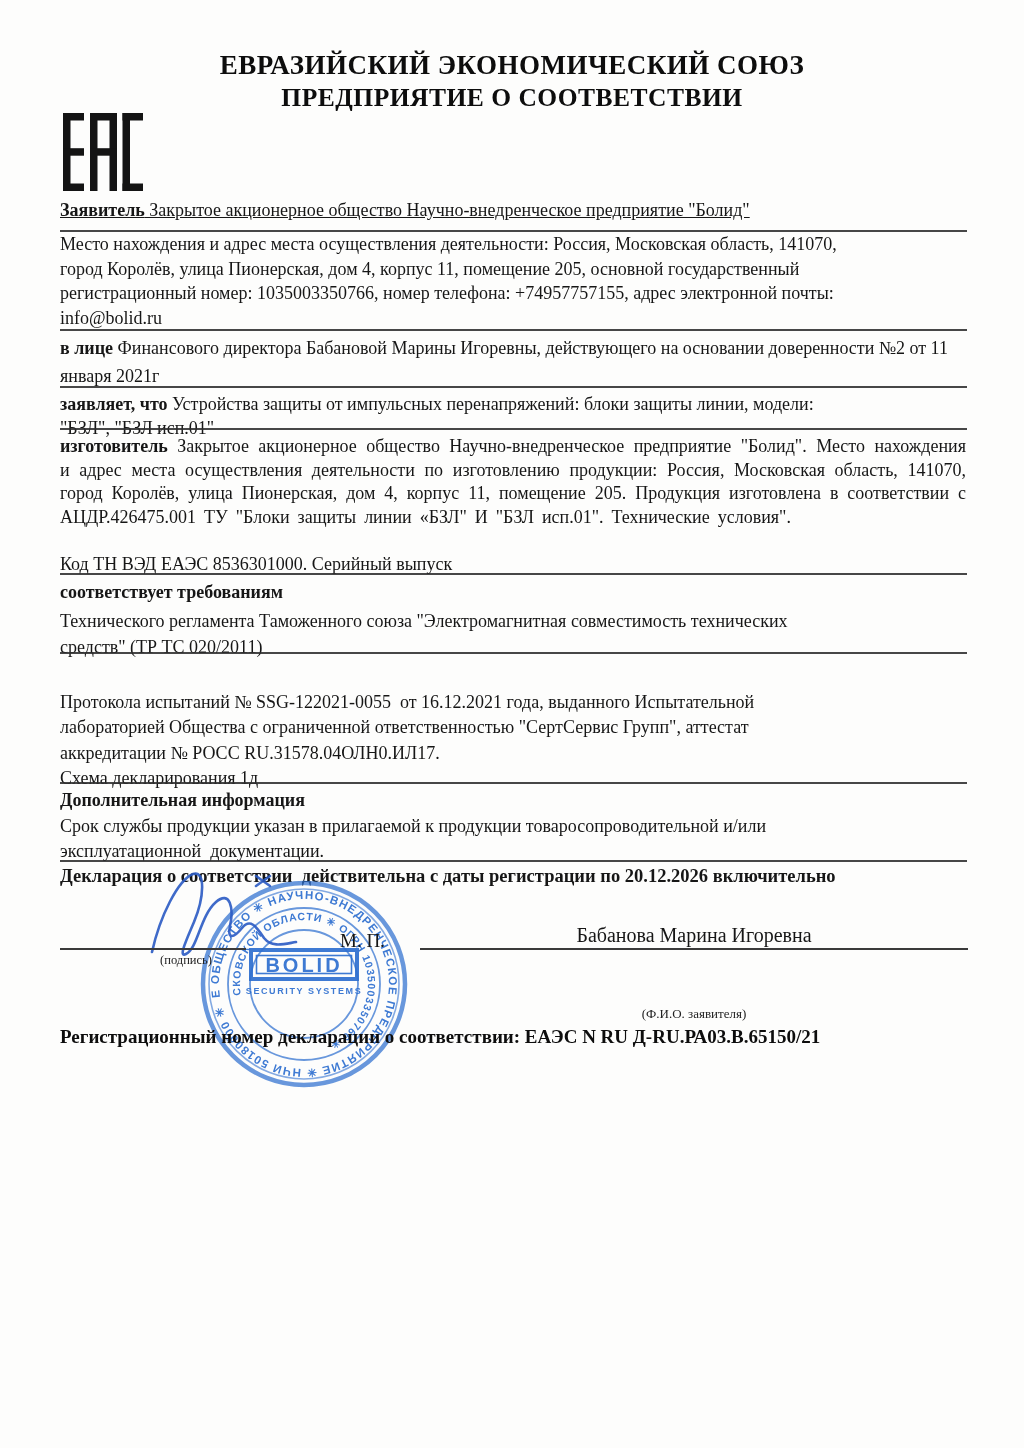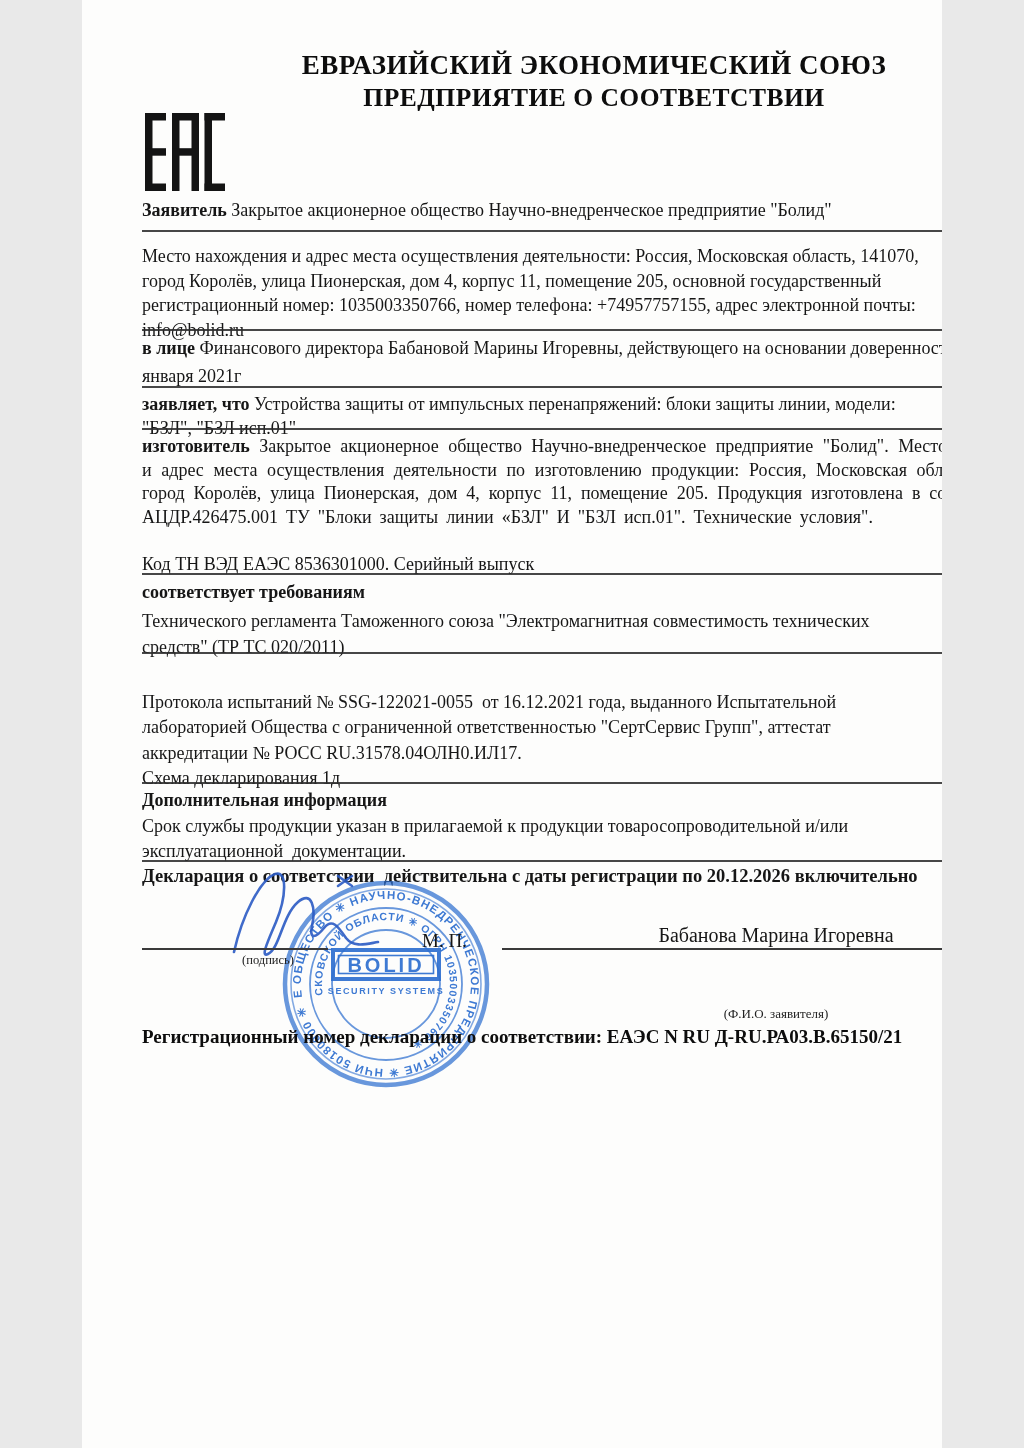--- a/index.html
+++ b/index.html
@@ -1,17 +1,17 @@
 <!DOCTYPE html>
 <html><head>
 <meta charset="utf-8">
 <style>
   html,body{margin:0;padding:0;background:#e9e9e9;}
   .page{
-    position:relative;width:860px;height:1448px;margin:0 auto;
+    position:relative;width:1024px;height:1448px;margin:0 auto;
     background:#fdfdfc;overflow:hidden;
     font-family:"Liberation Serif","DejaVu Serif",serif;
     color:#161616;
   }
   .abs{position:absolute;}
   .hdr{
     left:0;top:48px;width:1024px;text-align:center;
     font-weight:bold;color:#0d0d0d;
   }
   .hdr .l1{font-size:27px;line-height:34px;letter-spacing:.5px;}
@@ -49,24 +49,24 @@
           <rect x="46.5" y="0" width="7.5" height="78"></rect>
         <rect x="27" y="0" width="27" height="7.5"></rect>
           <rect x="27" y="35.2" width="27" height="7.5"></rect>
         <rect x="59.5" y="0" width="7.5" height="78"></rect>
           <rect x="59.5" y="0" width="20.5" height="7.5"></rect>
         <rect x="59.5" y="70.5" width="20.5" height="7.5"></rect>
       </g>
     </svg>
   </div>
 
-  <p class="abs col body-text" style="top:198px;"><span class="b">Заявитель</span><span> Закрытое акционерное общество Научно-внедренческое предприятие "Болид"</span></p>
+  <p class="abs col body-text" style="top:198px;text-decoration:underline;"><span class="b">Заявитель</span><span> Закрытое акционерное общество Научно-внедренческое предприятие "Болид"</span></p>
   <div class="abs divider" style="top:230px;"></div>
 
-  <p class="abs col body-text preline" style="top:244px;">Место нахождения и адрес места осуществления деятельности: Россия, Московская область, 141070,
+  <p class="abs col body-text preline" style="top:232px;">Место нахождения и адрес места осуществления деятельности: Россия, Московская область, 141070,
 город Королёв, улица Пионерская, дом 4, корпус 11, помещение 205, основной государственный
 регистрационный номер: 1035003350766, номер телефона: +74957757155, адрес электронной почты:
 info@bolid.ru</p>
   <div class="abs divider" style="top:329px;"></div>
 
   <p class="abs col body-text" style="top:335px;line-height:27.5px;"><span class="b">в лице</span><span class="preline"> Финансового директора Бабановой Марины Игоревны, действующего на основании доверенности №2 от 11 января 2021г</span></p>
   <div class="abs divider" style="top:386px;"></div>
 
   <p class="abs col body-text" style="top:392px;line-height:24px;"><span class="b">заявляет, что</span><span class="preline"> Устройства защиты от импульсных перенапряжений: блоки защиты линии, модели:
 "БЗЛ", "БЗЛ исп.01"</span></p>

